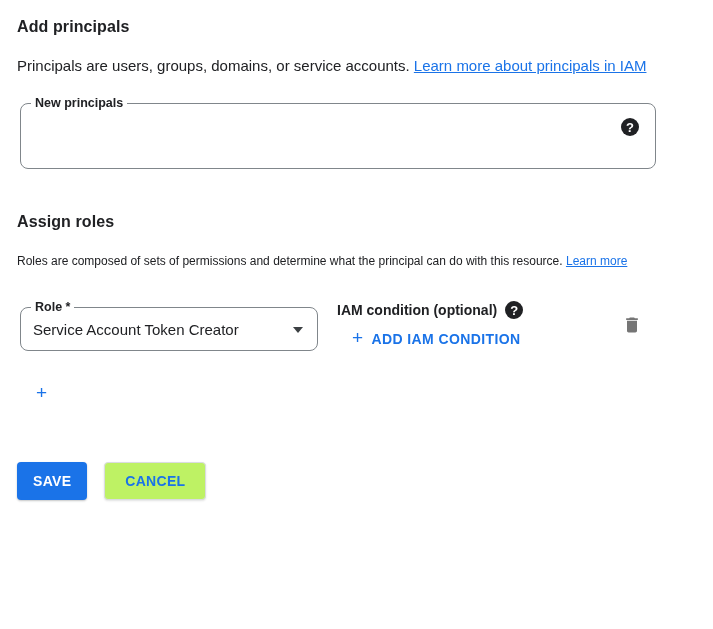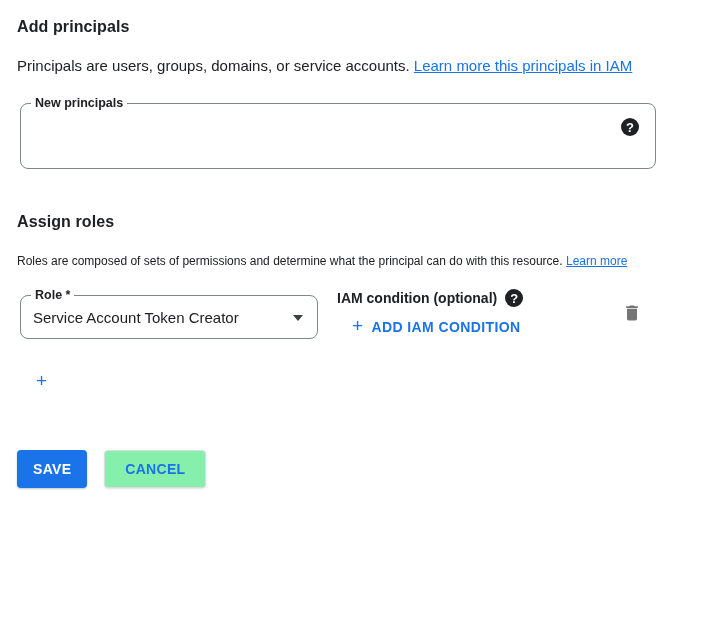--- a/index.html
+++ b/index.html
@@ -48,21 +48,21 @@
     font-size:13px; font-weight:700;
     display:inline-flex; align-items:center; justify-content:center;
     cursor:pointer; flex:0 0 auto;
   }
   .principals-field .help-badge { position:absolute; right:16px; top:14px; }
 
   .section-title { margin-top:41px; }
   .roles-intro { font-size:12px; line-height:26px; margin:14px 0 0 0; max-width:665px; }
 
   
-  .role-row { display:flex; align-items:flex-start; margin-top:12px; }
+  .role-row { display:flex; align-items:flex-start; margin-top:24px; }
   .role-col { width:298px; flex:0 0 auto; margin-left:3px; }
   .role-select {
     position:relative; margin-top:9px;
     width:298px; height:44px;
     border:1px solid #80868b; border-radius:8px;
     padding:0 36px 0 12px;
     display:flex; align-items:center;
     font-size:15px; color:#202124; cursor:pointer;
   }
   .dropdown-arrow {
@@ -104,33 +104,33 @@
     height:38px; border-radius:4px;
     font-family:inherit; font-size:14px; font-weight:700; letter-spacing:0.3px;
     cursor:pointer;
   }
   .btn-primary {
     background:#1a73e8; color:#fff; border:none;
     padding:0 16px; min-width:70px;
     box-shadow:0 1px 2px rgba(60,64,67,.3);
   }
   .btn-secondary {
-    background:#86efac; color:#1a73e8;
+    background:#bef264; color:#1a73e8;
     border:1px solid #dadce0; padding:0 20px; min-width:97px;
     box-shadow:0 1px 2px rgba(60,64,67,.15);
   }
 </style>
 </head>
 <body>
 
 
 
 <h1>Add principals</h1>
 
-<p class="intro"><span>Principals are users, groups, domains, or service accounts. </span><a class="link">Learn more this principals in IAM</a></p>
+<p class="intro"><span>Principals are users, groups, domains, or service accounts. </span><a class="link">Learn more about principals in IAM</a></p>
 
 <div class="principals-field">
   <span class="float-label">New principals</span>
   <span class="help-badge">?</span>
 </div>
 
 <h2 class="section-title">Assign roles</h2>
 
 <p class="roles-intro"><span>Roles are composed of sets of permissions and determine what the principal can do with this resource. </span><a class="link">Learn more</a></p>
 

